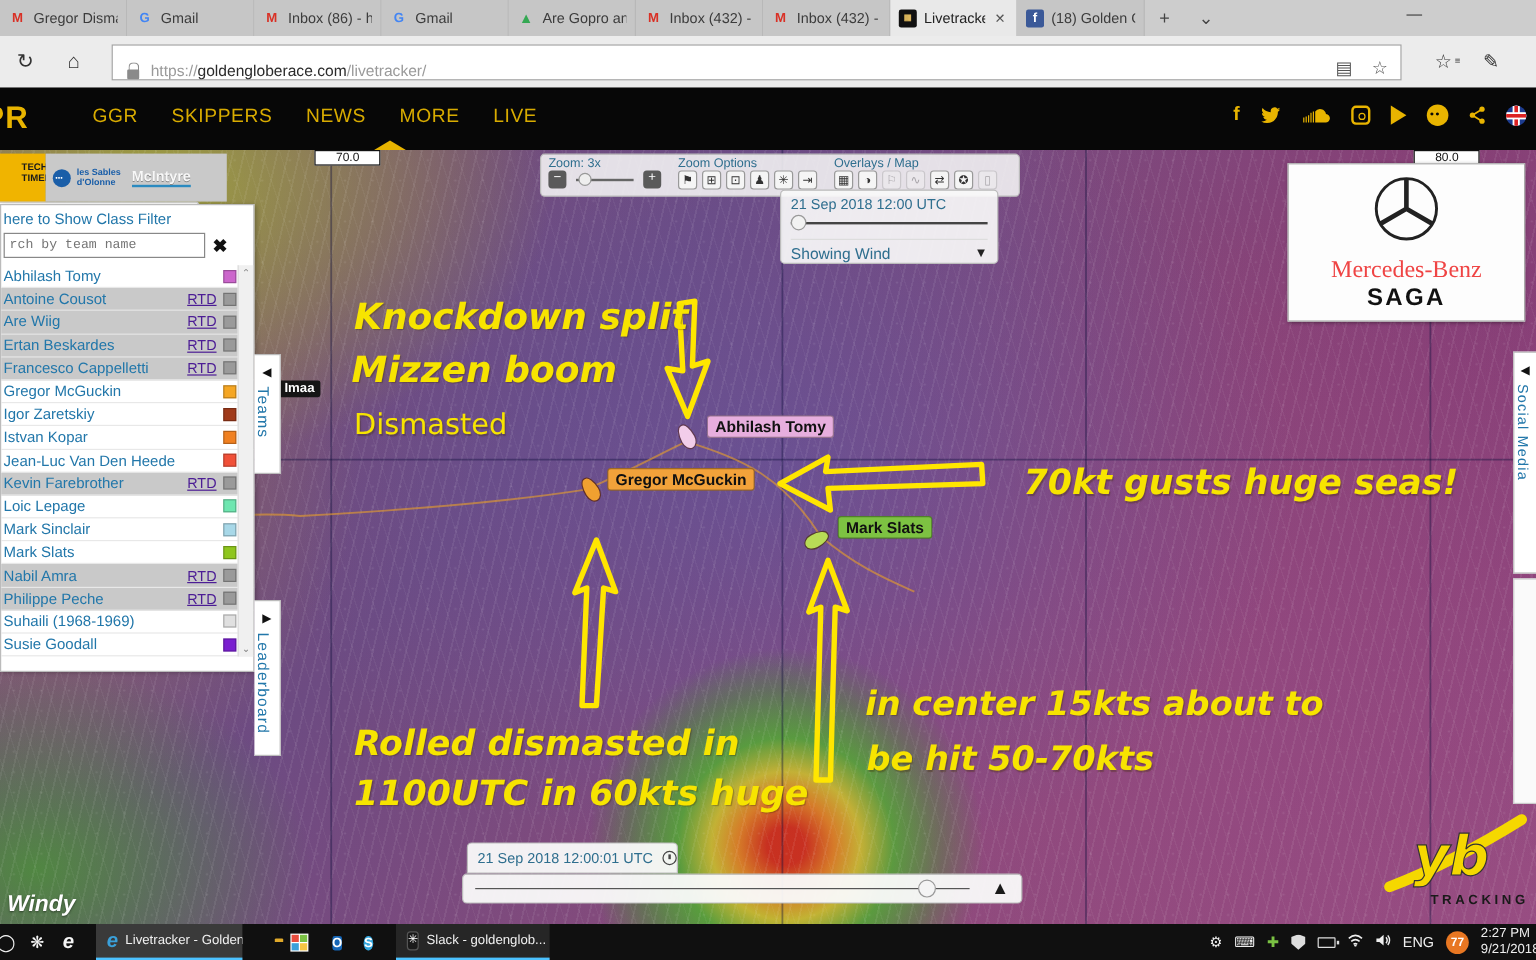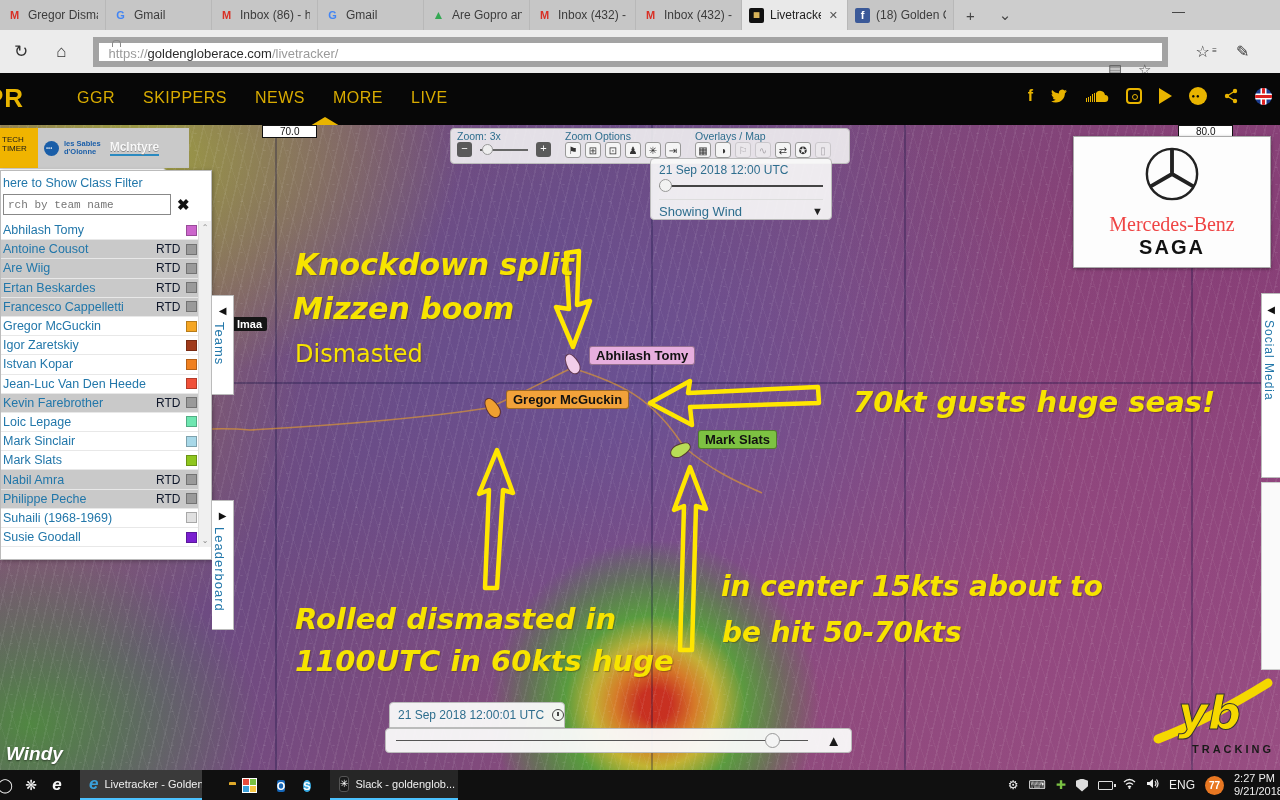--- a/index.html
+++ b/index.html
@@ -17,21 +17,21 @@
   .fav.drive { color:#34a853; font-size:12px; }
   .fav.livetracker { background:#111; color:#e8c060; font-size:7px; }
   .fav.facebook { background:#3b5998; color:#fff; font-size:11px; border-radius:2px; }
   .tabctl { display:flex; align-items:center; font-size:15px; color:#444; }
   .tabctl span { padding:0 12px; }
   .win-min { position:absolute; right:95px; top:4px; color:#333; font-size:13px; }
 
   
   .addrbar { position:absolute; top:30px; left:0; width:1280px; height:43px; background:#ececec; display:flex; align-items:center; }
   .navbtn { font-size:17px; color:#333; padding:0 14px; }
-  .urlfield { height:30px; width:1075px; margin-left:12px; background:#fff; border:6px solid #a3a3a3; display:flex; align-items:flex-start; padding:0 10px; font-size:13px;flex-direction:column; }
+  .urlfield { height:30px; width:1075px; margin-left:12px; background:#fff; border:1px solid #a3a3a3; display:flex; align-items:flex-end; padding:0 10px; font-size:13px; }
   .lockicon { width:10px; height:8px; background:#8a8a8a; border-radius:1px; position:relative; margin:3px 10px 0 2px; }
   .lockicon::before { content:""; position:absolute; top:-6px; left:1px; width:7px; height:6px; border:1.5px solid #8a8a8a; border-bottom:none; border-radius:4px 4px 0 0; }
   .url .dim { color:#9a9a9a; } .url .dom { color:#2b2b2b; }
   .fieldicons { margin-left:auto; display:flex; gap:16px; color:#555; font-size:15px; }
   .chromeicons { display:flex; gap:26px; margin-left:28px; color:#333; font-size:16px; }
   .hubicon { position:relative; }
   .hubicon i { position:absolute; font-style:normal; font-size:8px; right:-7px; top:4px; letter-spacing:0; }
 
   
   .sitenav { position:absolute; top:73px; left:0; width:1280px; height:52px; background:#070707; }
@@ -85,21 +85,21 @@
   .timepanel { position:absolute; left:650px; top:33px; width:182px; height:62px; background:rgba(248,248,248,.92); border:1px solid #bbb; border-radius:4px; padding:4px 8px; z-index:6; }
   .timepanel .ttime { font-size:12px; color:#2e6e8e; }
   .tslider { margin-top:8px; height:1.5px; background:#444; position:relative; }
   .tslider .knob { position:absolute; left:0; top:-6px; width:13px; height:13px; background:#f2f2f2; border:1px solid #999; border-radius:50%; }
   .showing { display:flex; justify-content:space-between; align-items:center; margin-top:12px; border-top:1px solid #ddd; padding-top:4px; }
   .showing .sw { font-size:13px; color:#2e6e8e; }
   .showing .dd { font-size:11px; color:#222; }
 
   
   .sp-strip { position:absolute; left:0; top:3px; display:flex; z-index:5; }
-  .sp-tech { width:38px; height:44px; background:#f0b400; color:#1a1a1a; font-size:8px; font-weight:normal; padding:7px 2px 0 2px; line-height:9px; }
+  .sp-tech { width:38px; height:44px; background:#f0b400; color:#1a1a1a; font-size:8px; font-weight:bold; padding:7px 2px 0 18px; line-height:9px; }
   .sp-gray { width:151px; height:40px; background:#c9c9c9; display:flex; align-items:center; gap:5px; padding:0 6px; }
   .sab-circ { width:15px; height:15px; border-radius:50%; background:#1a5ea8; flex:0 0 15px; position:relative; }
   .sab-circ::after { content:"●●●"; position:absolute; color:#fff; font-size:3.5px; left:2px; top:5.5px; }
   .sp-gray .sabtxt { font-size:7.5px; color:#1a5ea8; line-height:8px; font-weight:bold; }
   .sp-gray .mcint { font-size:12px; font-weight:bold; color:#f8f8f8; text-shadow:0 1px 0 #888; border-bottom:2px solid #2a8ac0; margin-left:4px; }
   .ggrcard { position:absolute; left:-14px; top:43px; width:180px; height:104px; background:#fff; border:1px solid #ccc; border-radius:3px; padding:4px 6px; overflow:hidden; z-index:5; }
   .ggrtitle { margin-top:22px; font-size:15.5px; font-weight:bold; color:#d4a017; letter-spacing:.5px; white-space:nowrap; }
   .sablesrow { display:flex; align-items:center; gap:6px; margin:9px 0 0 28px; }
   .sab-big { width:34px; height:34px; border-radius:50%; background:#1a5ea8; position:relative; flex:0 0 34px; }
   .sab-big::before { content:""; position:absolute; left:5px; top:5px; width:22px; height:10px; border-radius:10px 10px 0 0; border:3px solid #fff; border-bottom:none; transform:rotate(-15deg); }
@@ -117,21 +117,21 @@
   
   .sidepanel { position:absolute; left:0; top:170px; width:212px; height:390px; background:#fff; border:1px solid #bbb; box-shadow:1px 1px 4px rgba(0,0,0,.3); z-index:7; font-size:12.5px; }
   .sp-head { color:#2277aa; font-size:12.5px; padding:5px 0 4px 2px; white-space:nowrap; overflow:hidden; }
   .searchrow { display:flex; align-items:center; gap:6px; padding:0 2px; }
   .searchrow input { width:168px; height:21px; border:1px solid #888; font-family:"Liberation Mono",monospace; font-size:11px; padding:0 4px; color:#333; }
   .xbtn { font-size:15px; font-weight:bold; color:#111; }
   .slist { margin-top:6px; position:relative; }
   .srow { display:flex; align-items:center; height:19.2px; padding:0 14px 0 2px; border-bottom:1px solid #e8e8e8; }
   .srow.gray { background:#c9c9c9; }
   .sname { color:#2277aa; flex:1; white-space:nowrap; overflow:hidden; }
-  .sstatus { color:#0f172a; width:30px; font-size:12px; }
+  .sstatus { color:#4c1d95; width:30px; font-size:12px;text-decoration:underline; }
   .schip { width:11px; height:11px; flex:0 0 11px; border:1px solid rgba(0,0,0,.25); }
   .sscroll { position:absolute; right:0; top:0; bottom:0; width:13px; background:#f0f0f0; border-left:1px solid #ddd; display:flex; flex-direction:column; justify-content:space-between; align-items:center; font-size:8px; color:#888; padding:2px 0; }
   .sidetab { position:absolute; background:#fff; border:1px solid #bbb; border-left:none; width:22px; text-align:center; padding:4px 0; z-index:7; }
   .vtext { writing-mode:vertical-rl; color:#2277aa; font-size:13px; letter-spacing:1px; margin-top:4px; }
   .tri { color:#111; font-size:10px; }
 
   
   .boatlabel { position:absolute; font-size:13px; font-weight:bold; color:#111; padding:1px 6px; border-radius:3px; border:1px solid rgba(0,0,0,.35); z-index:5; white-space:nowrap; }
   .boat { position:absolute; border:1px solid rgba(60,20,40,.8); border-radius:45% 45% 50% 50%/60% 60% 40% 40%; z-index:5; }
   .maplabel-part { position:absolute; background:#151515; color:#fff; font-size:11px; font-weight:bold; padding:1px 5px; border-radius:2px; z-index:6; }

